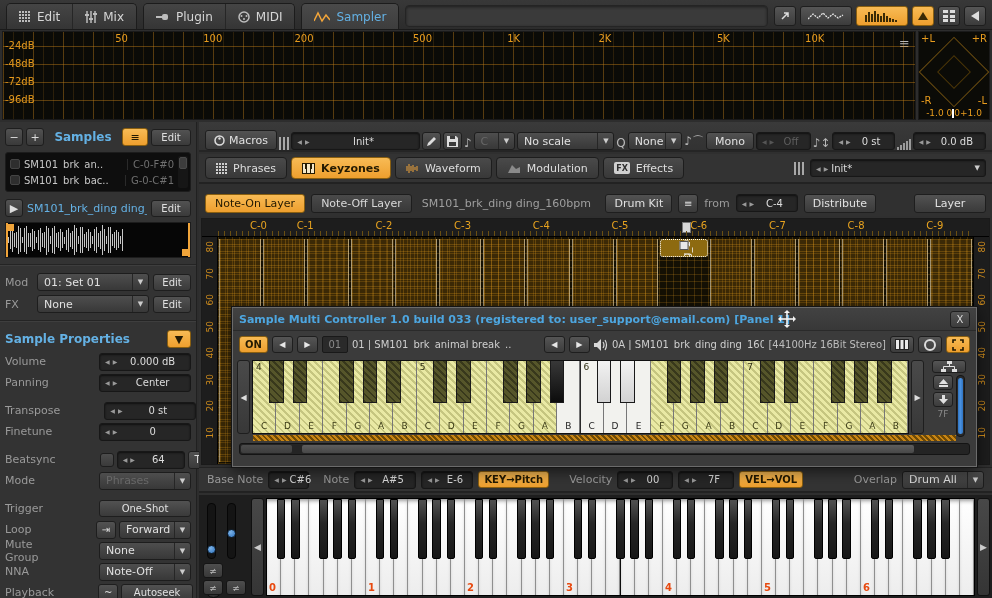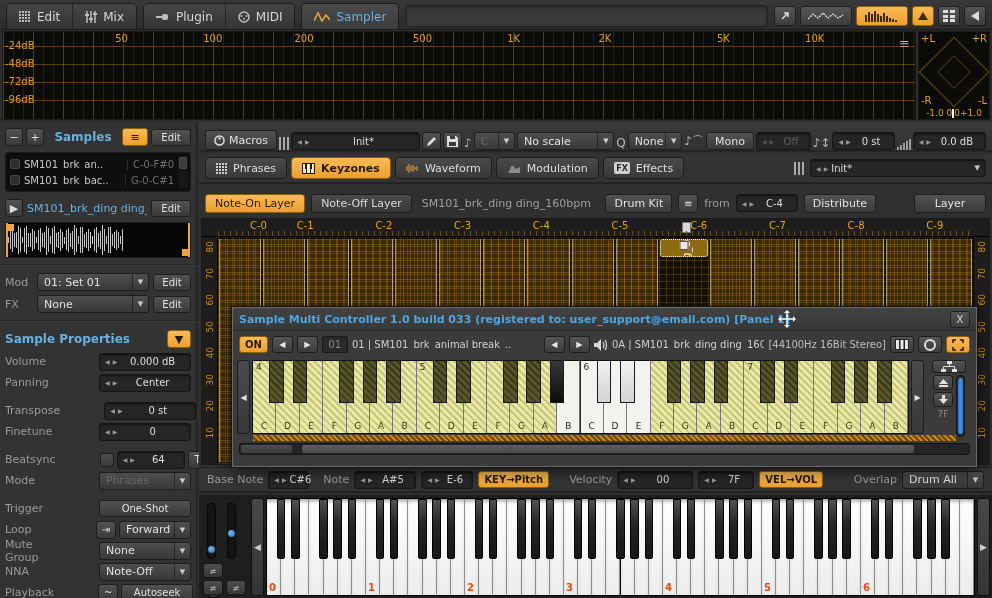--- a/index.html
+++ b/index.html
@@ -1071,21 +1071,21 @@
           <span class="val">A#5</span>
         </span>
       <span class="spin" style="width:52px">
           <span class="ar">◀</span>
           <span class="ar">▶</span>
           <span class="val">E-6</span>
         </span>
       <span class="btn small orangebtn">KEY→Pitch</span>
       <span style="width:10px"></span>
       <span class="label">Velocity</span>
-      <span class="spin" style="width:76px">
+      <span class="spin" style="width:56px">
           <span class="ar">◀</span>
           <span class="ar">▶</span>
           <span class="val">00</span>
         </span>
       <span class="spin" style="width:56px">
           <span class="ar">◀</span>
           <span class="ar">▶</span>
           <span class="val">7F</span>
         </span>
       <span class="btn small orangebtn">VEL→VOL</span>

